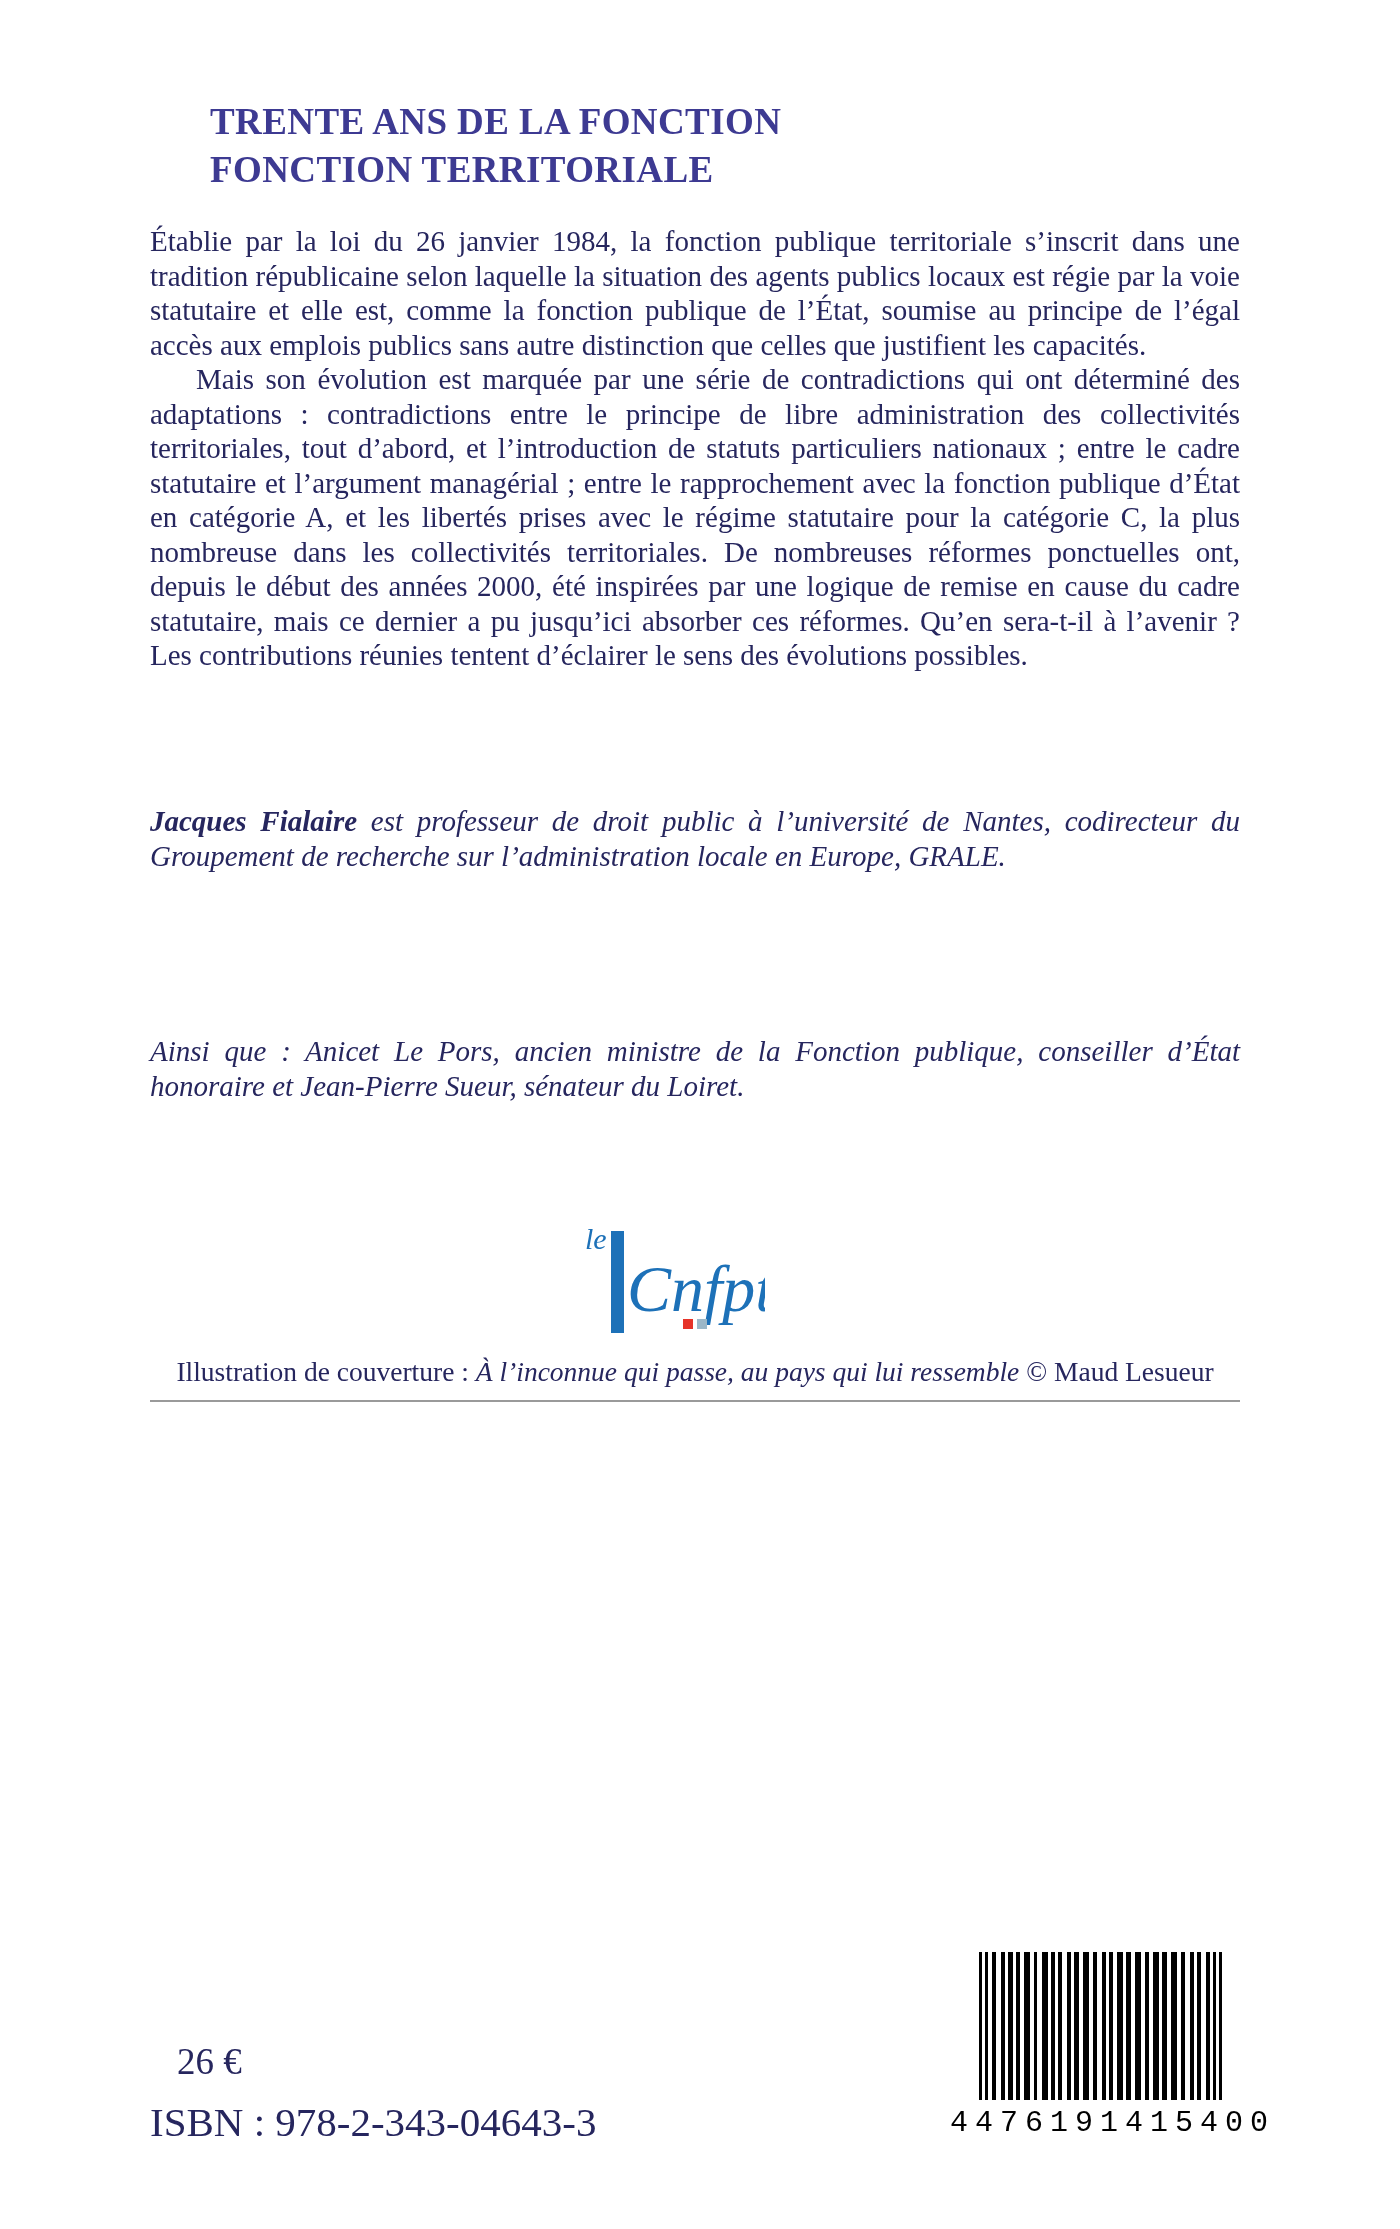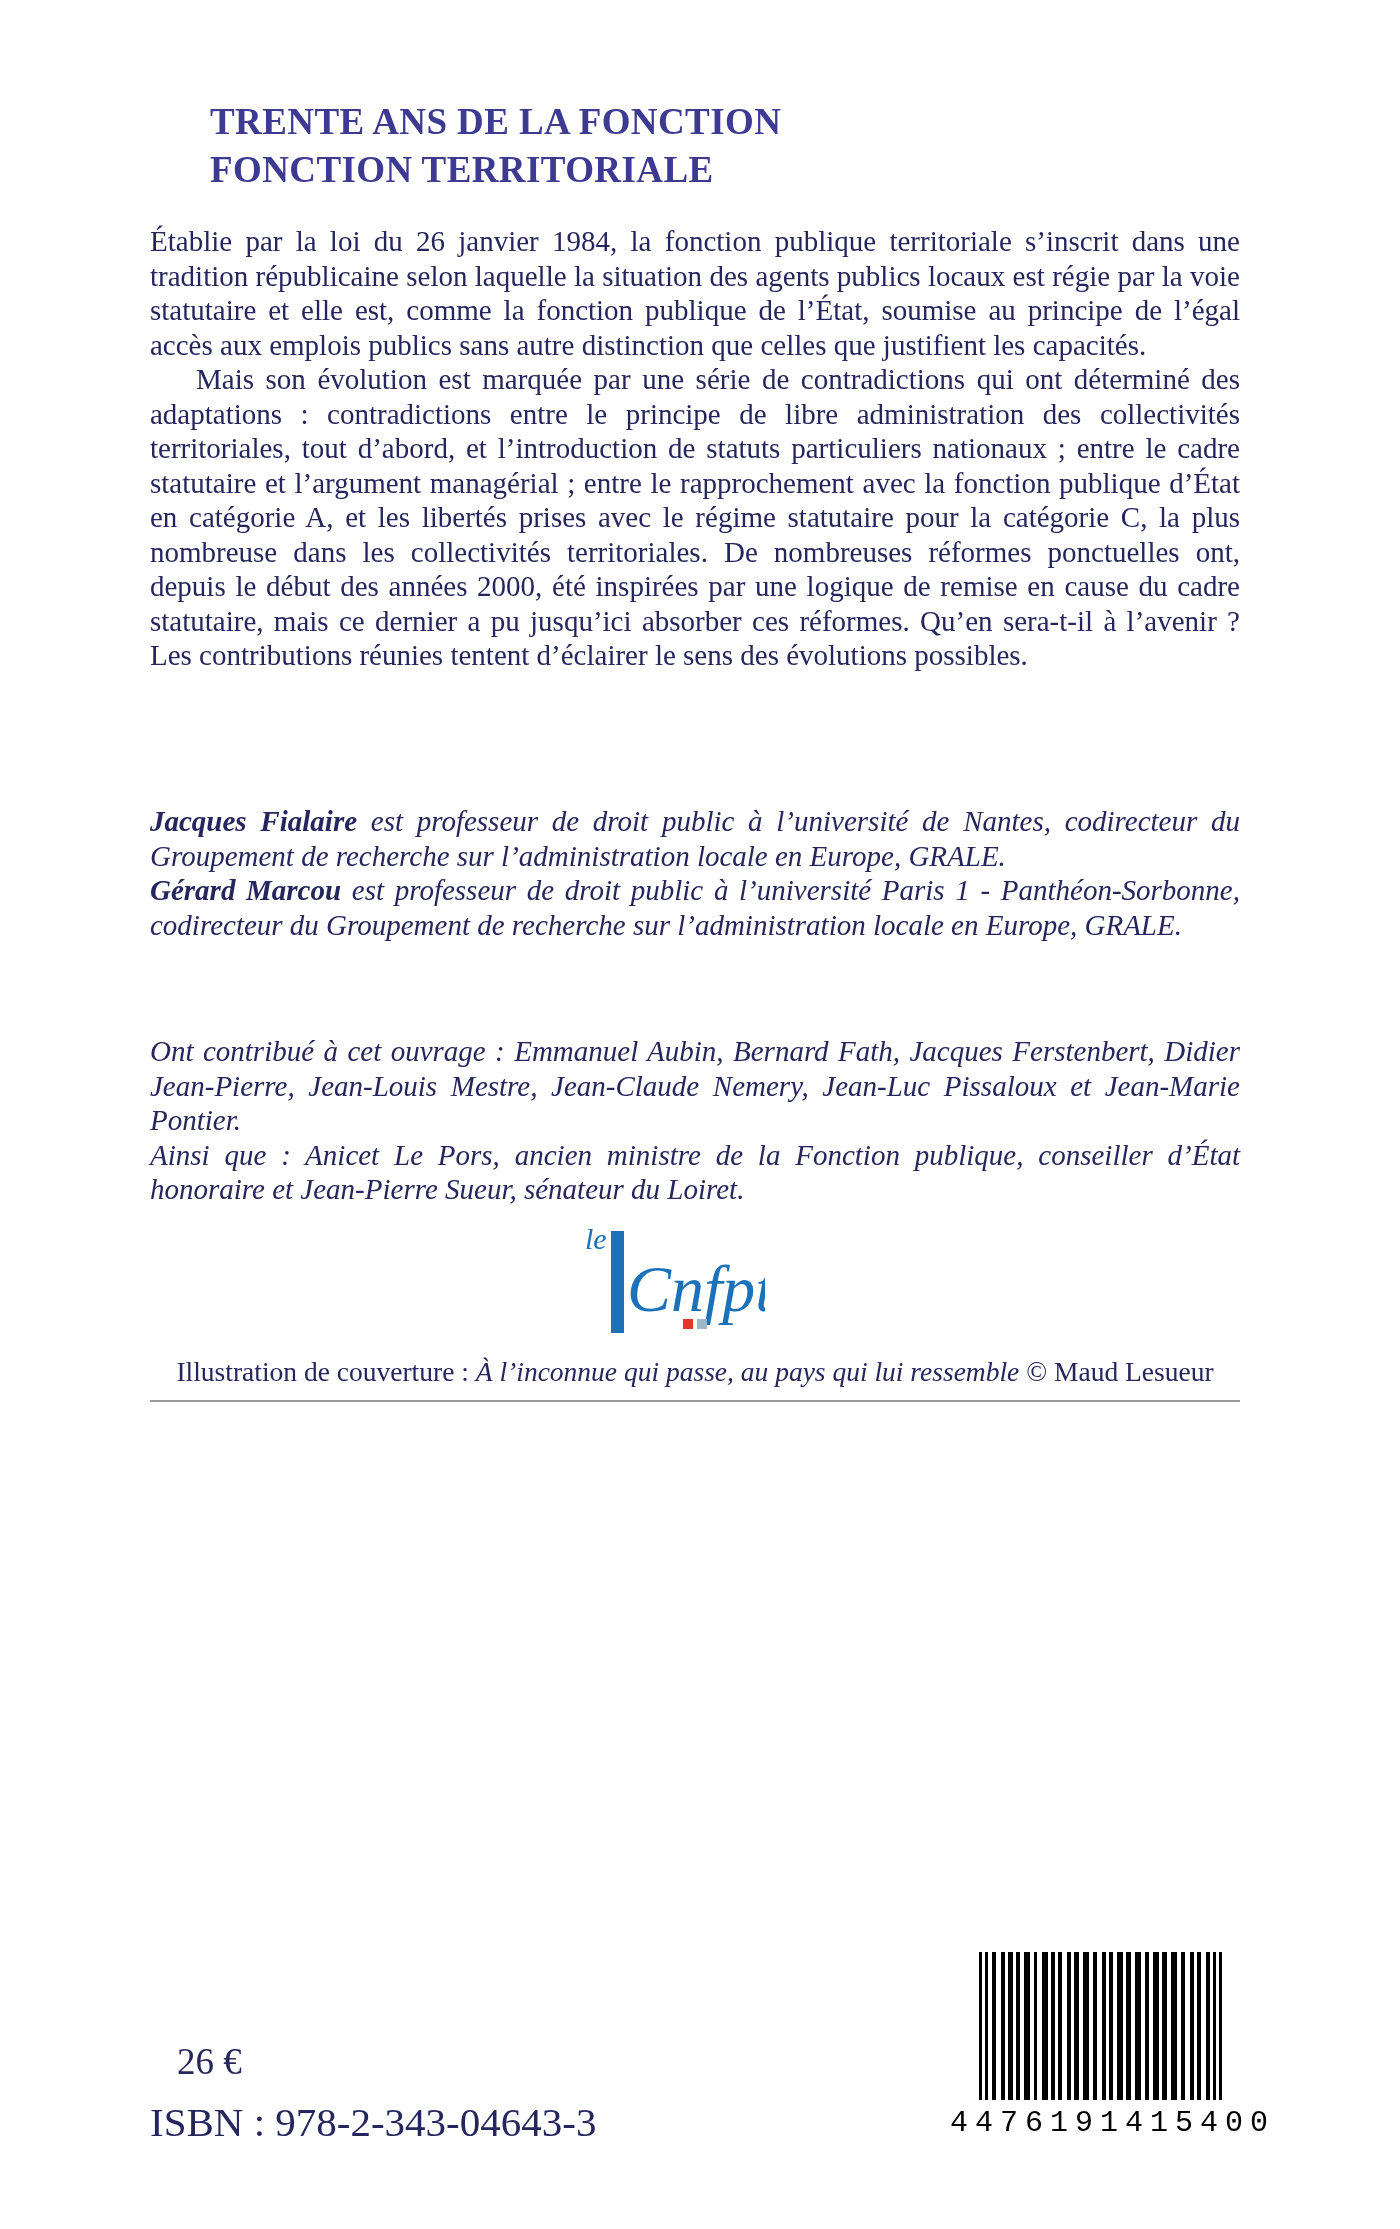--- a/index.html
+++ b/index.html
@@ -102,27 +102,23 @@
 
 <div class="abs bodytext">
   <p>Établie par la loi du 26 janvier 1984, la fonction publique territoriale s’inscrit dans une tradition républicaine selon laquelle la situation des agents publics locaux est régie par la voie statutaire et elle est, comme la fonction publique de l’État, soumise au principe de l’égal accès aux emplois publics sans autre distinction que celles que justifient les capacités.</p>
   <p>Mais son évolution est marquée par une série de contradictions qui ont déterminé des adaptations : contradictions entre le principe de libre administration des collectivités territoriales, tout d’abord, et l’introduction de statuts particuliers nationaux ; entre le cadre statutaire et l’argument managérial ; entre le rapprochement avec la fonction publique d’État en catégorie A, et les libertés prises avec le régime statutaire pour la catégorie C, la plus nombreuse dans les collectivités territoriales. De nombreuses réformes ponctuelles ont, depuis le début des années 2000, été inspirées par une logique de remise en cause du cadre statutaire, mais ce dernier a pu jusqu’ici absorber ces réformes. Qu’en sera-t-il à l’avenir ? Les contributions réunies tentent d’éclairer le sens des évolutions possibles.</p>
 </div>
 
 <div class="abs bios">
   <p>
     <strong>Jacques Fialaire</strong><span> est professeur de droit public à l’université de Nantes, codirecteur du Groupement de recherche sur l’administration locale en Europe, GRALE.</span>
   </p>
-  <p>
-    <strong>Gérard Marcou</strong><span> est professeur de droit public à l’université Paris 1 - Panthéon-Sorbonne, codirecteur du Groupement de recherche sur l’administration locale en Europe, GRALE.</span>
-  </p>
 </div>
 
 <div class="abs contrib">
-  <p>Ont contribué à cet ouvrage : Emmanuel Aubin, Bernard Fath, Jacques Ferstenbert, Didier Jean-Pierre, Jean-Louis Mestre, Jean-Claude Nemery, Jean-Luc Pissaloux et Jean-Marie Pontier.</p>
   <p>Ainsi que : Anicet Le Pors, ancien ministre de la Fonction publique, conseiller d’État honoraire et Jean-Pierre Sueur, sénateur du Loiret.</p>
 </div>
 
 <div class="abs logo-wrap">
   <svg width="210" height="135" viewBox="0 0 210 135" aria-hidden="true">
     <text x="30" y="34" font-size="30" font-style="italic" font-family="Liberation Serif, serif" class="logo-blue">le</text>
     <rect x="56" y="16" width="13" height="102" class="logo-blue"></rect>
     <text x="72" y="96" font-size="66" font-style="italic" font-family="Liberation Serif, serif" class="logo-blue">Cnfpt</text>
     <rect x="128" y="104" width="10" height="10" class="logo-red"></rect>
     <rect x="142" y="104" width="10" height="10" class="logo-gray"></rect>

